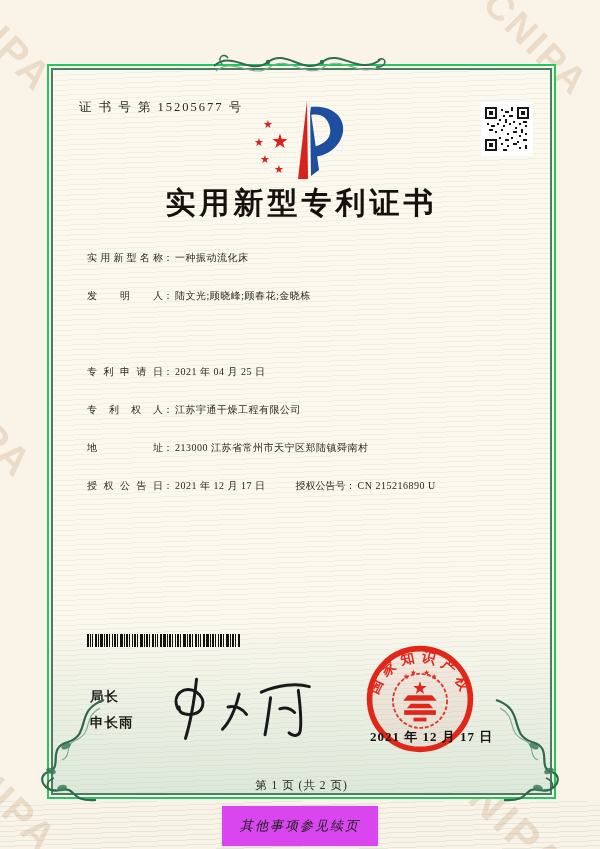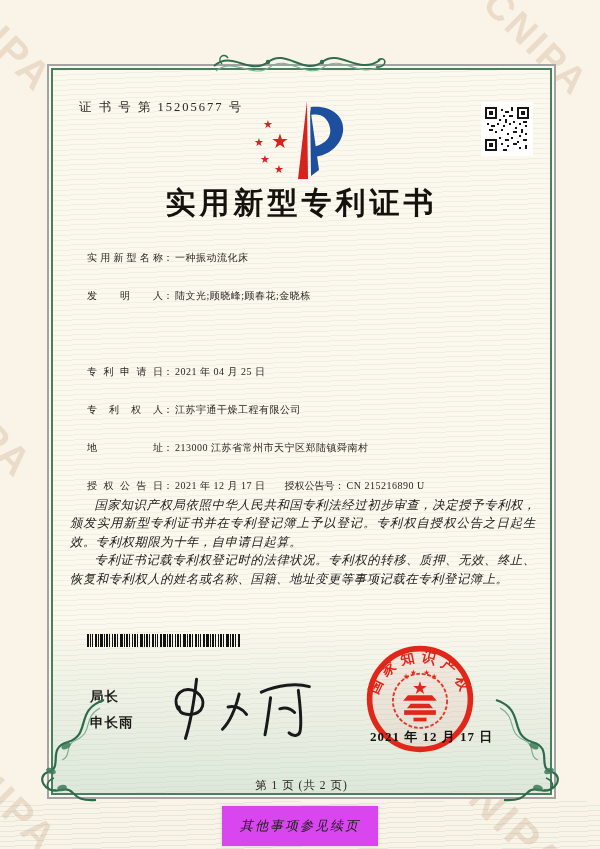--- a/index.html
+++ b/index.html
@@ -5,42 +5,42 @@
   html,body{margin:0;padding:0;}
   body{width:600px;height:849px;position:relative;overflow:hidden;
        font-family:"Liberation Serif","DejaVu Serif",serif;background:#f8f1e4;}
   .page{position:absolute;inset:0;background:#faf4e8;}
   
   .wm{position:absolute;z-index:1;font-family:"Liberation Sans","DejaVu Sans",sans-serif;
       font-weight:bold;color:rgba(201,166,132,0.30);letter-spacing:3px;
       transform:rotate(45deg);transform-origin:left top;white-space:nowrap;pointer-events:none;}
   
   .frame{position:absolute;left:47px;top:64px;width:505px;height:731px;
-         border:2px solid #a3a3a3;background:#fcf8ee;z-index:2;}
+         border:2px solid #22c55e;background:#fcf8ee;z-index:2;}
   .frame-inner-line{position:absolute;inset:2px;border:2px solid #47805f;pointer-events:none;}
   .waves{position:absolute;inset:4px;
          background:repeating-linear-gradient(178deg,rgba(122,170,143,0.10) 0 1px,rgba(0,0,0,0) 1px 5px);}
   .tint{position:absolute;left:4px;right:4px;bottom:4px;height:175px;
         background:linear-gradient(to bottom,rgba(150,195,170,0),rgba(150,195,170,0.30));}
   .bottom-waves{position:absolute;left:0;right:0;top:801px;height:48px;z-index:1;
         background:repeating-linear-gradient(178deg,rgba(122,170,143,0.16) 0 1px,rgba(0,0,0,0) 1px 5px);}
   .content{position:absolute;inset:0;z-index:3;}
   .cert-no{position:absolute;left:30px;top:33px;font-size:12.5px;letter-spacing:2px;color:#2b2722;}
   .logo{position:absolute;left:205px;top:33px;width:90px;height:85px;}
   .qr-patch{position:absolute;left:432px;top:36px;width:52px;height:54px;background:#ffffff;}
   .qr-patch svg{margin:5px 4px;}
   .title{position:absolute;left:0;right:0;top:117px;text-align:center;font-size:30px;
          font-weight:bold;letter-spacing:4px;color:#15120e;}
   .row{position:absolute;left:38px;right:30px;height:18px;font-size:10px;color:#2b2620;
        white-space:nowrap;}
   .flabel{display:inline-block;width:76px;text-align:justify;text-align-last:justify;
           vertical-align:bottom;}
   .colon{margin:0 2px 0 0;}
   .fvalue{letter-spacing:0.5px;}
-  .grant-no{margin-left:19px;}
+  .grant-no{margin-left:30px;}
   .paras{position:absolute;left:21px;width:466px;top:430px;font-size:12.3px;line-height:18.4px;
          color:#21201d;font-style:italic;letter-spacing:0.6px;text-align:justify;}
   .paras p{margin:0;text-indent:2em;}
   .barcode{position:absolute;left:38px;top:567px;width:155px;height:13px;}
   .director-title{position:absolute;left:41px;top:622px;font-family:"Liberation Sans","DejaVu Sans",sans-serif;
          font-weight:700;font-size:13.5px;color:#1c1a17;letter-spacing:1px;}
   .director-name{position:absolute;left:41px;top:648px;font-family:"Liberation Sans","DejaVu Sans",sans-serif;
          font-weight:700;font-size:13.5px;color:#1c1a17;letter-spacing:1px;}
   .signature{position:absolute;left:105px;top:602px;width:185px;height:78px;}
   .seal{position:absolute;left:315px;top:577px;width:112px;height:112px;}
@@ -158,24 +158,20 @@
       <div class="row" style="top:337px">
         <span class="flabel">专利权人</span><span class="colon">：</span><span class="fvalue">江苏宇通干燥工程有限公司</span>
       </div>
       <div class="row" style="top:375px">
         <span class="flabel">地址</span><span class="colon">：</span><span class="fvalue">213000 江苏省常州市天宁区郑陆镇舜南村</span>
       </div>
       <div class="row" style="top:413px">
         <span class="flabel">授权公告日</span><span class="colon">：</span><span class="fvalue">2021 年 12 月 17 日</span><span class="grant-no"><span>授权公告号</span><span class="colon">：</span><span class="fvalue">CN 215216890 U</span></span>
       </div>
 
-      <div class="paras">
-        <p>国家知识产权局依照中华人民共和国专利法经过初步审查，决定授予专利权，颁发实用新型专利证书并在专利登记簿上予以登记。专利权自授权公告之日起生效。专利权期限为十年，自申请日起算。</p>
-        <p>专利证书记载专利权登记时的法律状况。专利权的转移、质押、无效、终止、恢复和专利权人的姓名或名称、国籍、地址变更等事项记载在专利登记簿上。</p>
-      </div>
 
       <div class="barcode">
         <svg width="155" height="13" viewBox="0 0 155 13" fill="#111">
           <rect x="0" width="2" height="13"></rect>
             <rect x="3" width="1" height="13"></rect>
             <rect x="5" width="1" height="13"></rect>
             <rect x="8" width="2" height="13"></rect>
             <rect x="11" width="1" height="13"></rect>
             <rect x="13" width="3" height="13"></rect>
             <rect x="17" width="1" height="13"></rect>

